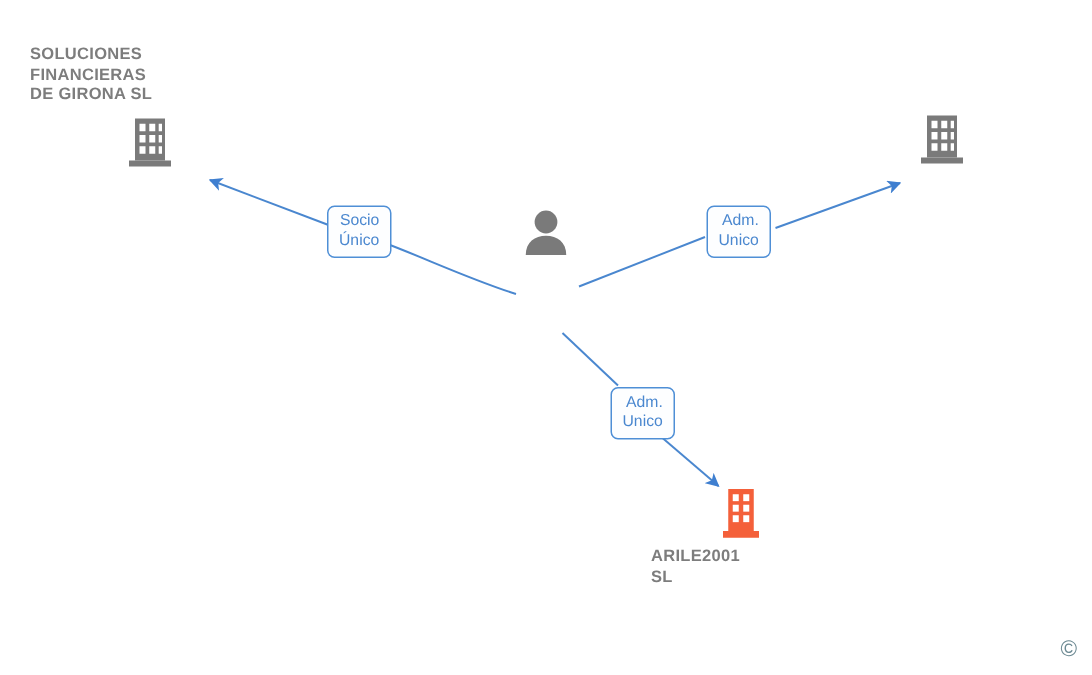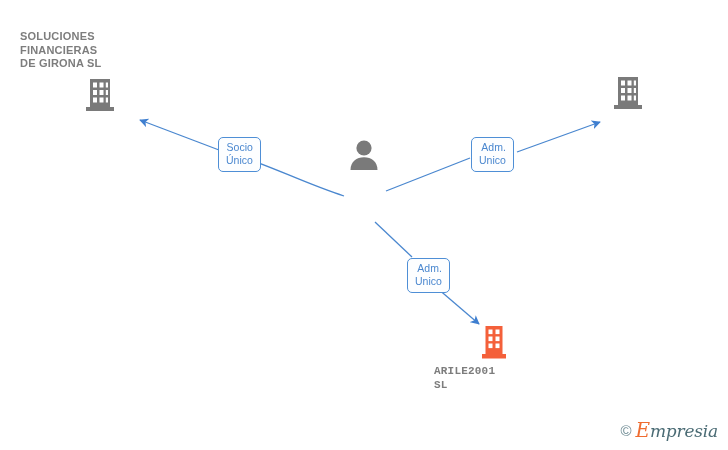--- a/index.html
+++ b/index.html
@@ -160,29 +160,28 @@
   <svg class="icon-wrap" width="30" height="36" viewBox="0 0 30 36">
     <rect x="6.5" y="1" width="17" height="28" fill="#f4603a"></rect>
     <rect x="3" y="29" width="24" height="4.5" fill="#f4603a"></rect>
     <rect x="9.5" y="4.5" width="4" height="4.6" fill="#ffffff"></rect>
     <rect x="16.5" y="4.5" width="4" height="4.6" fill="#ffffff"></rect>
     <rect x="9.5" y="11.5" width="4" height="4.6" fill="#ffffff"></rect>
     <rect x="16.5" y="11.5" width="4" height="4.6" fill="#ffffff"></rect>
     <rect x="9.5" y="18.5" width="4" height="4.6" fill="#ffffff"></rect>
     <rect x="16.5" y="18.5" width="4" height="4.6" fill="#ffffff"></rect>
   </svg>
-  <div class="node-label" style="margin-top:4px;font-family:Liberation Mono, monospace;">ARILE2001
+  <div class="node-label" style="margin-top:4px;">ARILE2001
 SL</div>
 </div>
 
 <div class="edge-label" style="left:218px; top:137px;">Socio
 Único</div>
 
 <div class="edge-label" style="left:471px; top:137px;">Adm.
 Unico</div>
 
 <div class="edge-label" style="left:407px; top:258px;">Adm.
 Unico</div>
 
 <div id="watermark">
   <span class="copy">©</span>
-  <span class="brand"><span class="cap">E</span><span>mpresia</span></span>
 </div>
 
 </body></html>

